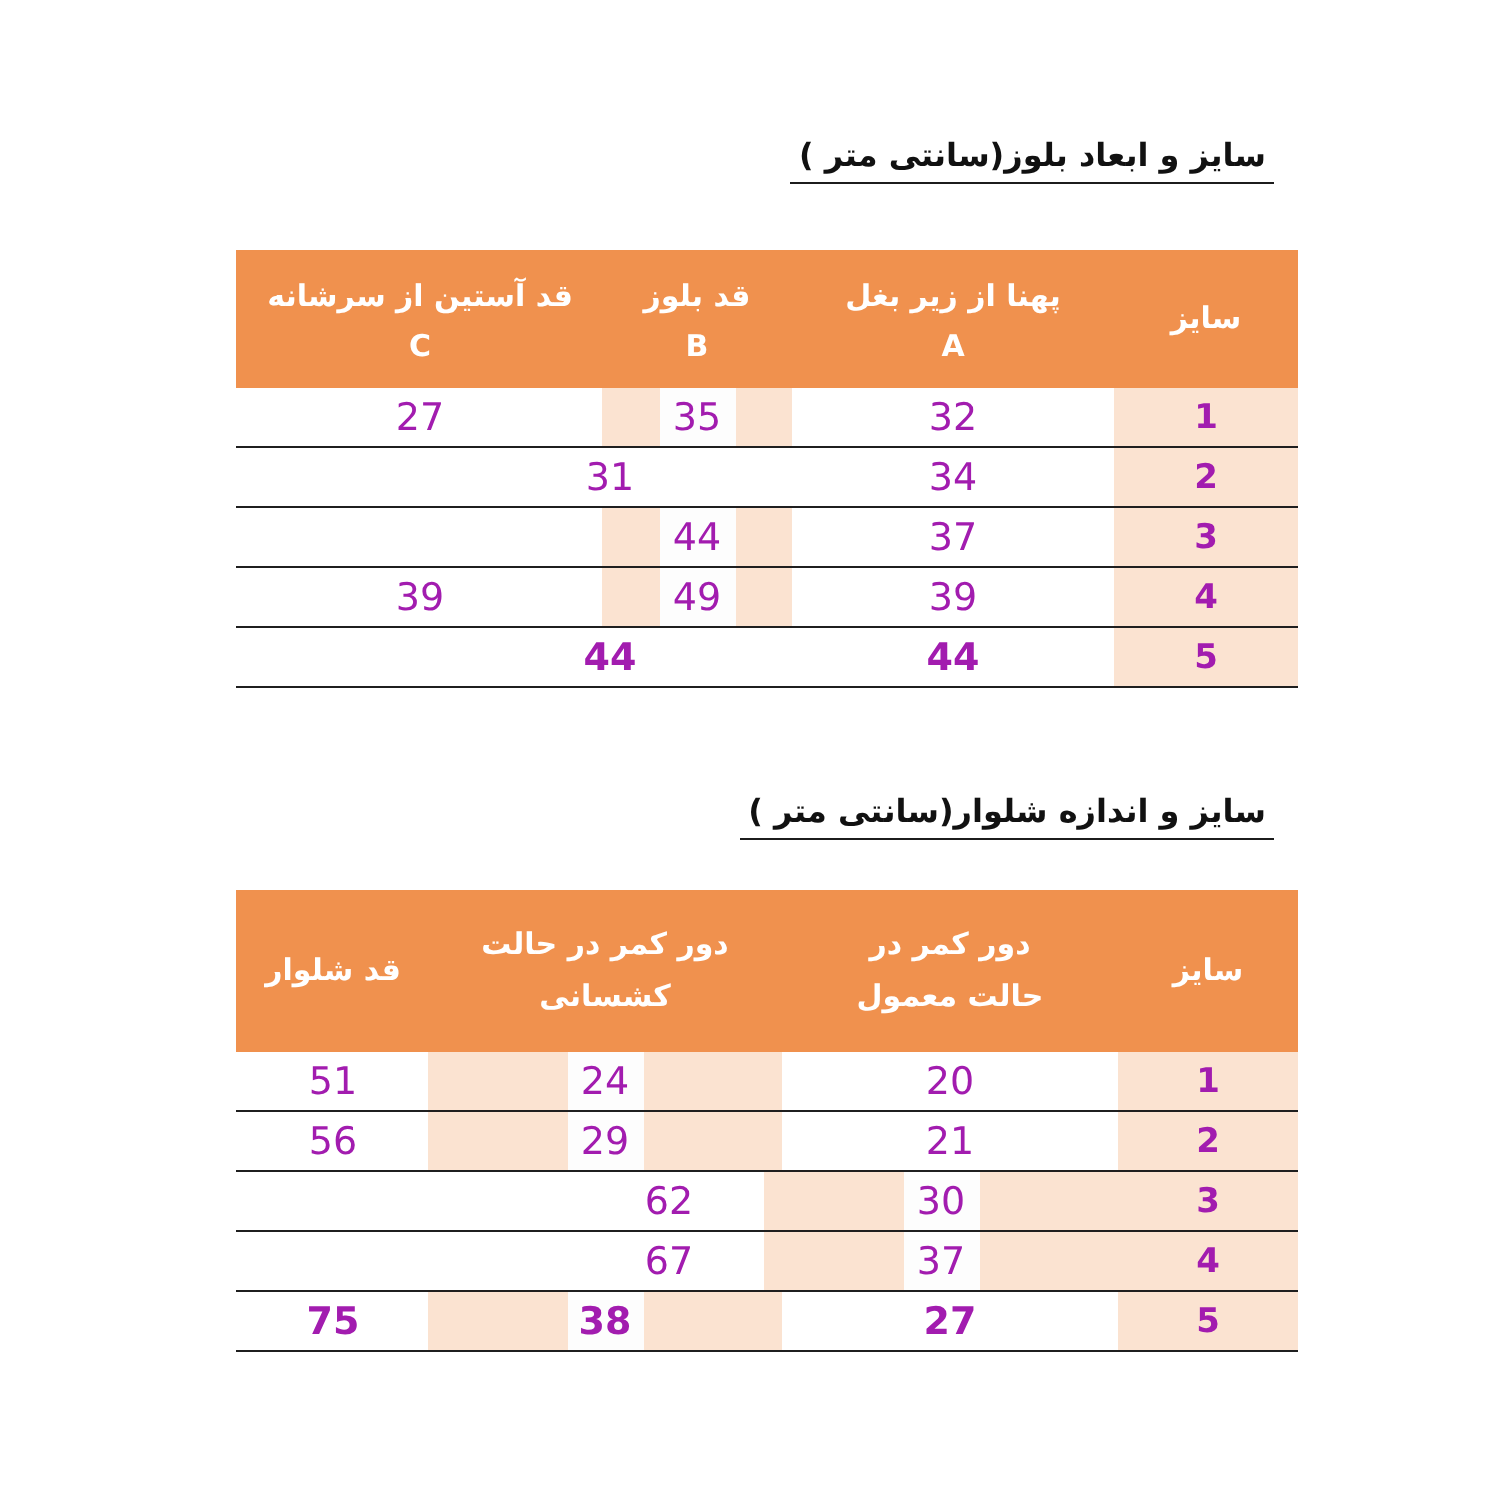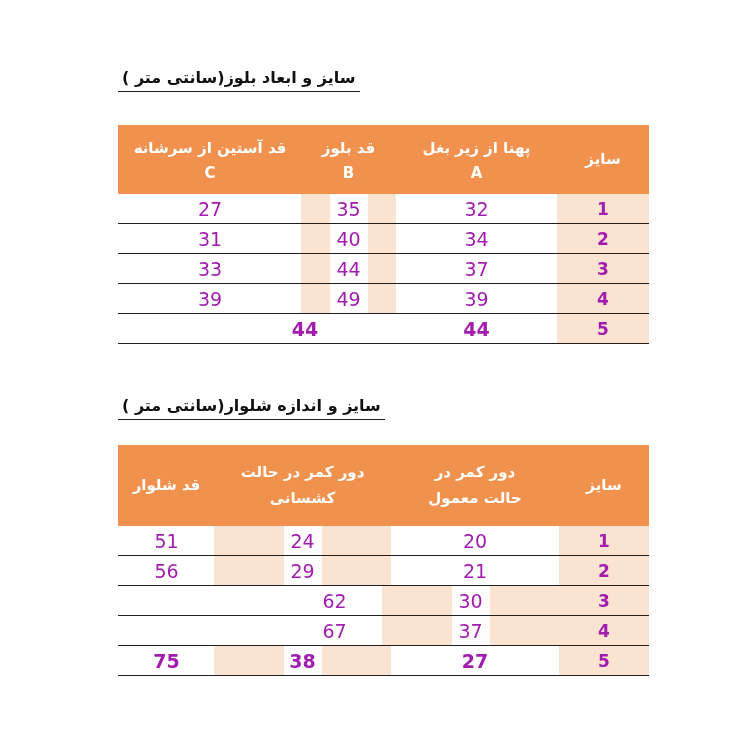--- a/index.html
+++ b/index.html
@@ -12,23 +12,23 @@
     height: 750px;
     position: relative;
     font-family: "DejaVu Sans", sans-serif;
     color: #161616;
     overflow: hidden;
   }
 
   
   .tbl-title {
     position: absolute;
-    left: 118px;
+    left: 106px;
     width: 531px;
-    text-align: left;
+    text-align: right;
     direction: rtl;
     font-size: 16px;
     font-weight: bold;
     color: #111;
   }
   .tbl-title .underlined {
     display: inline-block;
     border-bottom: 1.6px solid #1c1c1c;
     padding: 0 4px 4px 4px;
   }
@@ -146,32 +146,28 @@
     <div class="cell size-cell t1-size">1</div>
     <div class="cell t1-a">32</div>
     <div class="cell band-cell t1-b">
         <span class="strip">35</span>
       </div>
     <div class="cell t1-c">27</div>
   </div>
   <div class="trow">
     <div class="cell size-cell t1-size">2</div>
     <div class="cell t1-a">34</div>
-    <div class="cell band-cell t1-b">
-        <span class="strip">40</span>
-      </div>
     <div class="cell t1-c">31</div>
   </div>
   <div class="trow">
     <div class="cell size-cell t1-size">3</div>
     <div class="cell t1-a">37</div>
     <div class="cell band-cell t1-b">
         <span class="strip">44</span>
       </div>
-    <div class="cell t1-c">33</div>
   </div>
   <div class="trow">
     <div class="cell size-cell t1-size">4</div>
     <div class="cell t1-a">39</div>
     <div class="cell band-cell t1-b">
         <span class="strip">49</span>
       </div>
     <div class="cell t1-c">39</div>
   </div>
   <div class="trow bold-row">

